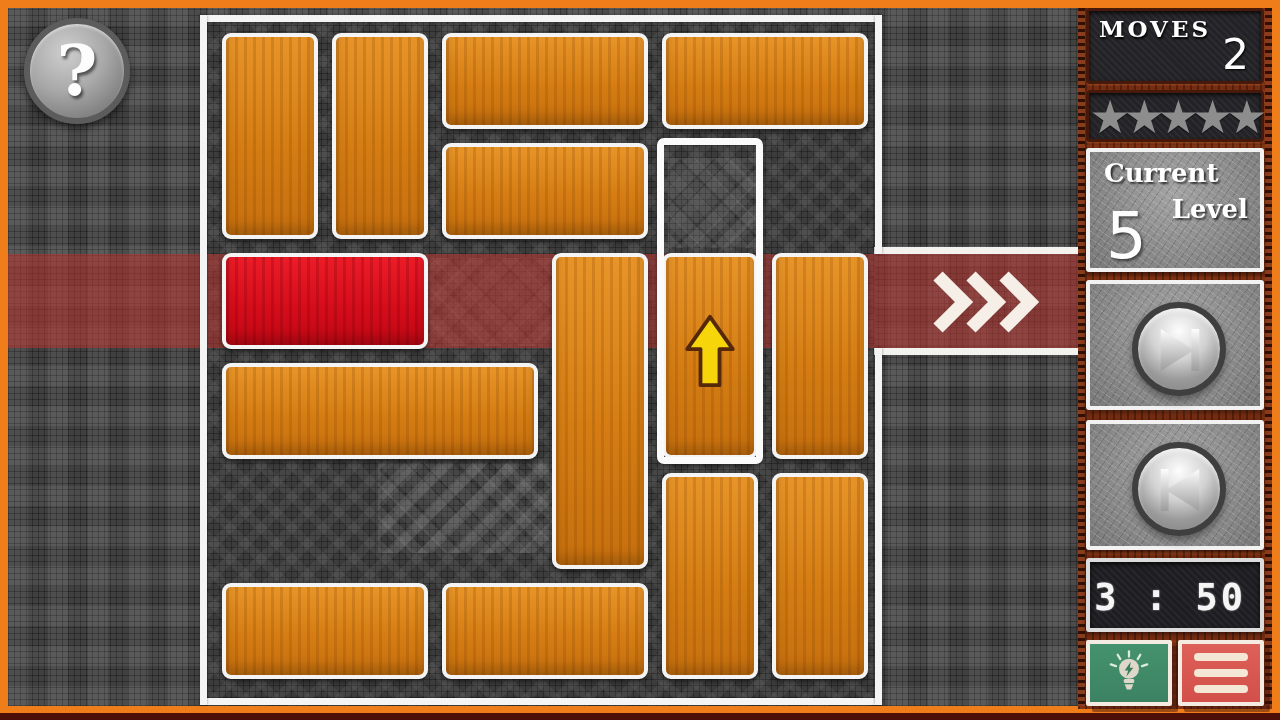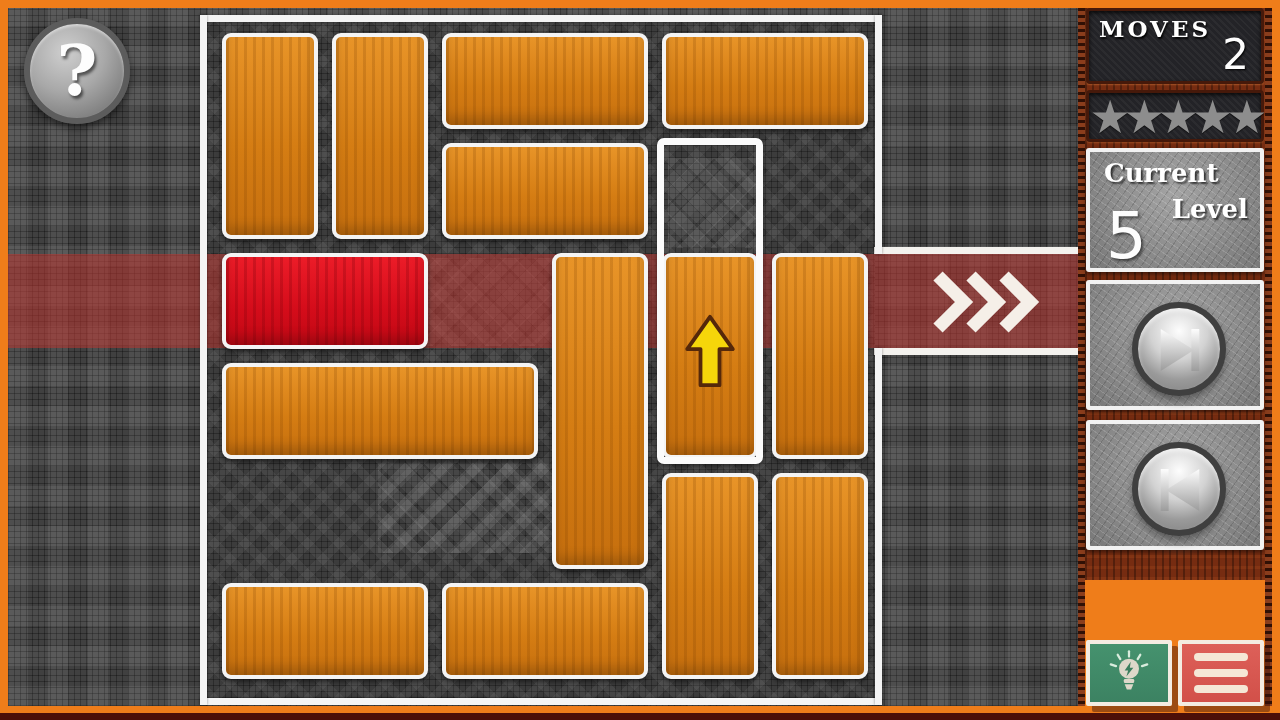--- a/index.html
+++ b/index.html
@@ -81,21 +81,21 @@
       linear-gradient(180deg,#ec1c28,#d40c1a 60%,#c00814);
   }
   #selection-outline {
     position:absolute; z-index:5; border:7px solid #fbfbfb; border-radius:7px;
     background:transparent; pointer-events:none;
     box-shadow:0 2px 5px rgba(0,0,0,0.45);
   }
   .hint-arrow { position:absolute; z-index:6; left:50%; transform:translateX(-50%); top:56px; }
   
   #sidebar {
-    position:absolute; left:1078px; top:8px; width:194px; height:572px;
+    position:absolute; left:1078px; top:8px; width:194px; height:701px;
     background-color:#762c11;
     background-image:
       repeating-linear-gradient(90deg, rgba(0,0,0,0.30) 0 2px, transparent 2px 7px),
       repeating-linear-gradient(0deg, rgba(255,130,50,0.10) 0 3px, transparent 3px 11px);
   }
   .wood-edge {
     position:absolute; top:0; width:7px; height:698px;
     background:repeating-linear-gradient(180deg, #301005 0 3px, #8a3d1c 3px 7px);
   }
   #wood-edge-left { left:0; } #wood-edge-right { right:0; }
@@ -266,20 +266,23 @@
               <stop offset="0" stop-color="#ffffff"></stop>
                 <stop offset="1" stop-color="#9a9a9a"></stop>
             </linearGradient>
           </defs>
           <polygon points="62,16 24,40 62,64" fill="url(#gprev)" opacity="0.92"></polygon>
           <rect x="18" y="16" width="9" height="48" fill="url(#gprev)" opacity="0.92"></rect>
         </svg>
       </div>
     </div>
 
+    <div id="timer-panel" class="panel">
+      <span id="timer-value">3 : 50</span>
+    </div>
 
     <div id="hint-btn" class="small-btn">
       <svg width="52" height="52" viewBox="0 0 60 60">
         <g stroke="#d9ecdd" stroke-width="2.6" stroke-linecap="round">
           <line x1="30" y1="5" x2="30" y2="11"></line>
           <line x1="17" y1="9" x2="20" y2="14"></line>
           <line x1="43" y1="9" x2="40" y2="14"></line>
           <line x1="9" y1="20" x2="15" y2="22"></line>
           <line x1="51" y1="20" x2="45" y2="22"></line>
         </g>

